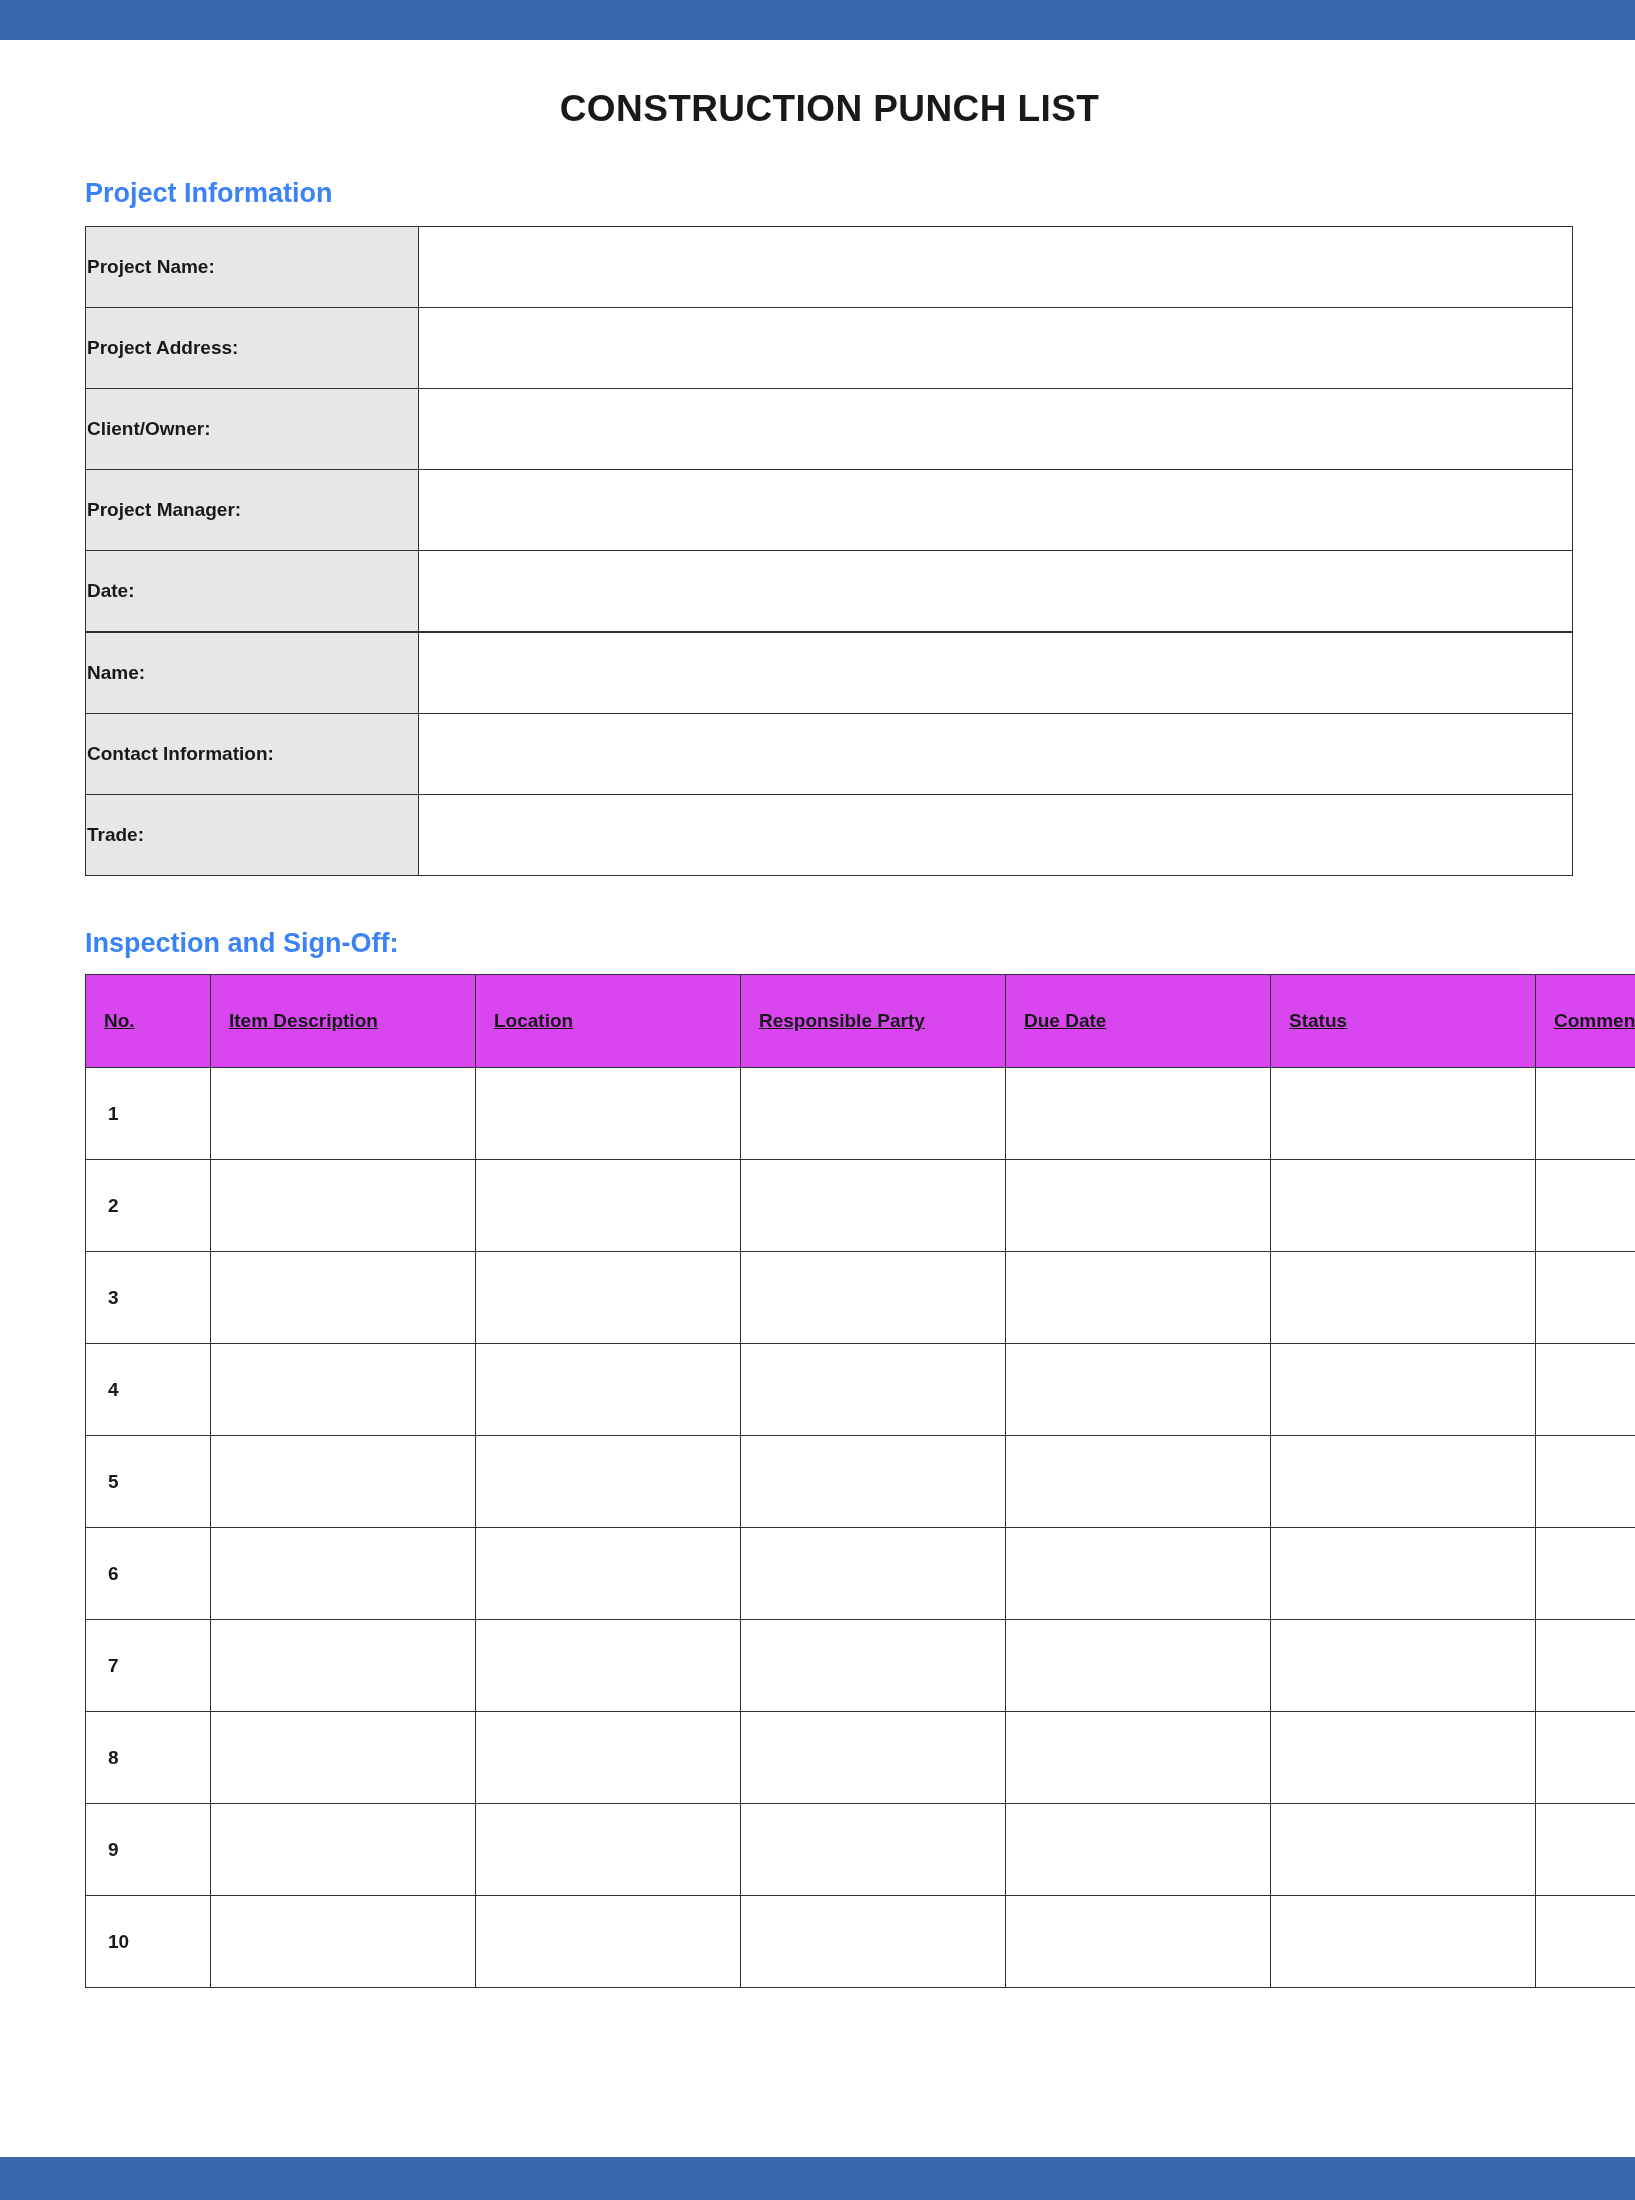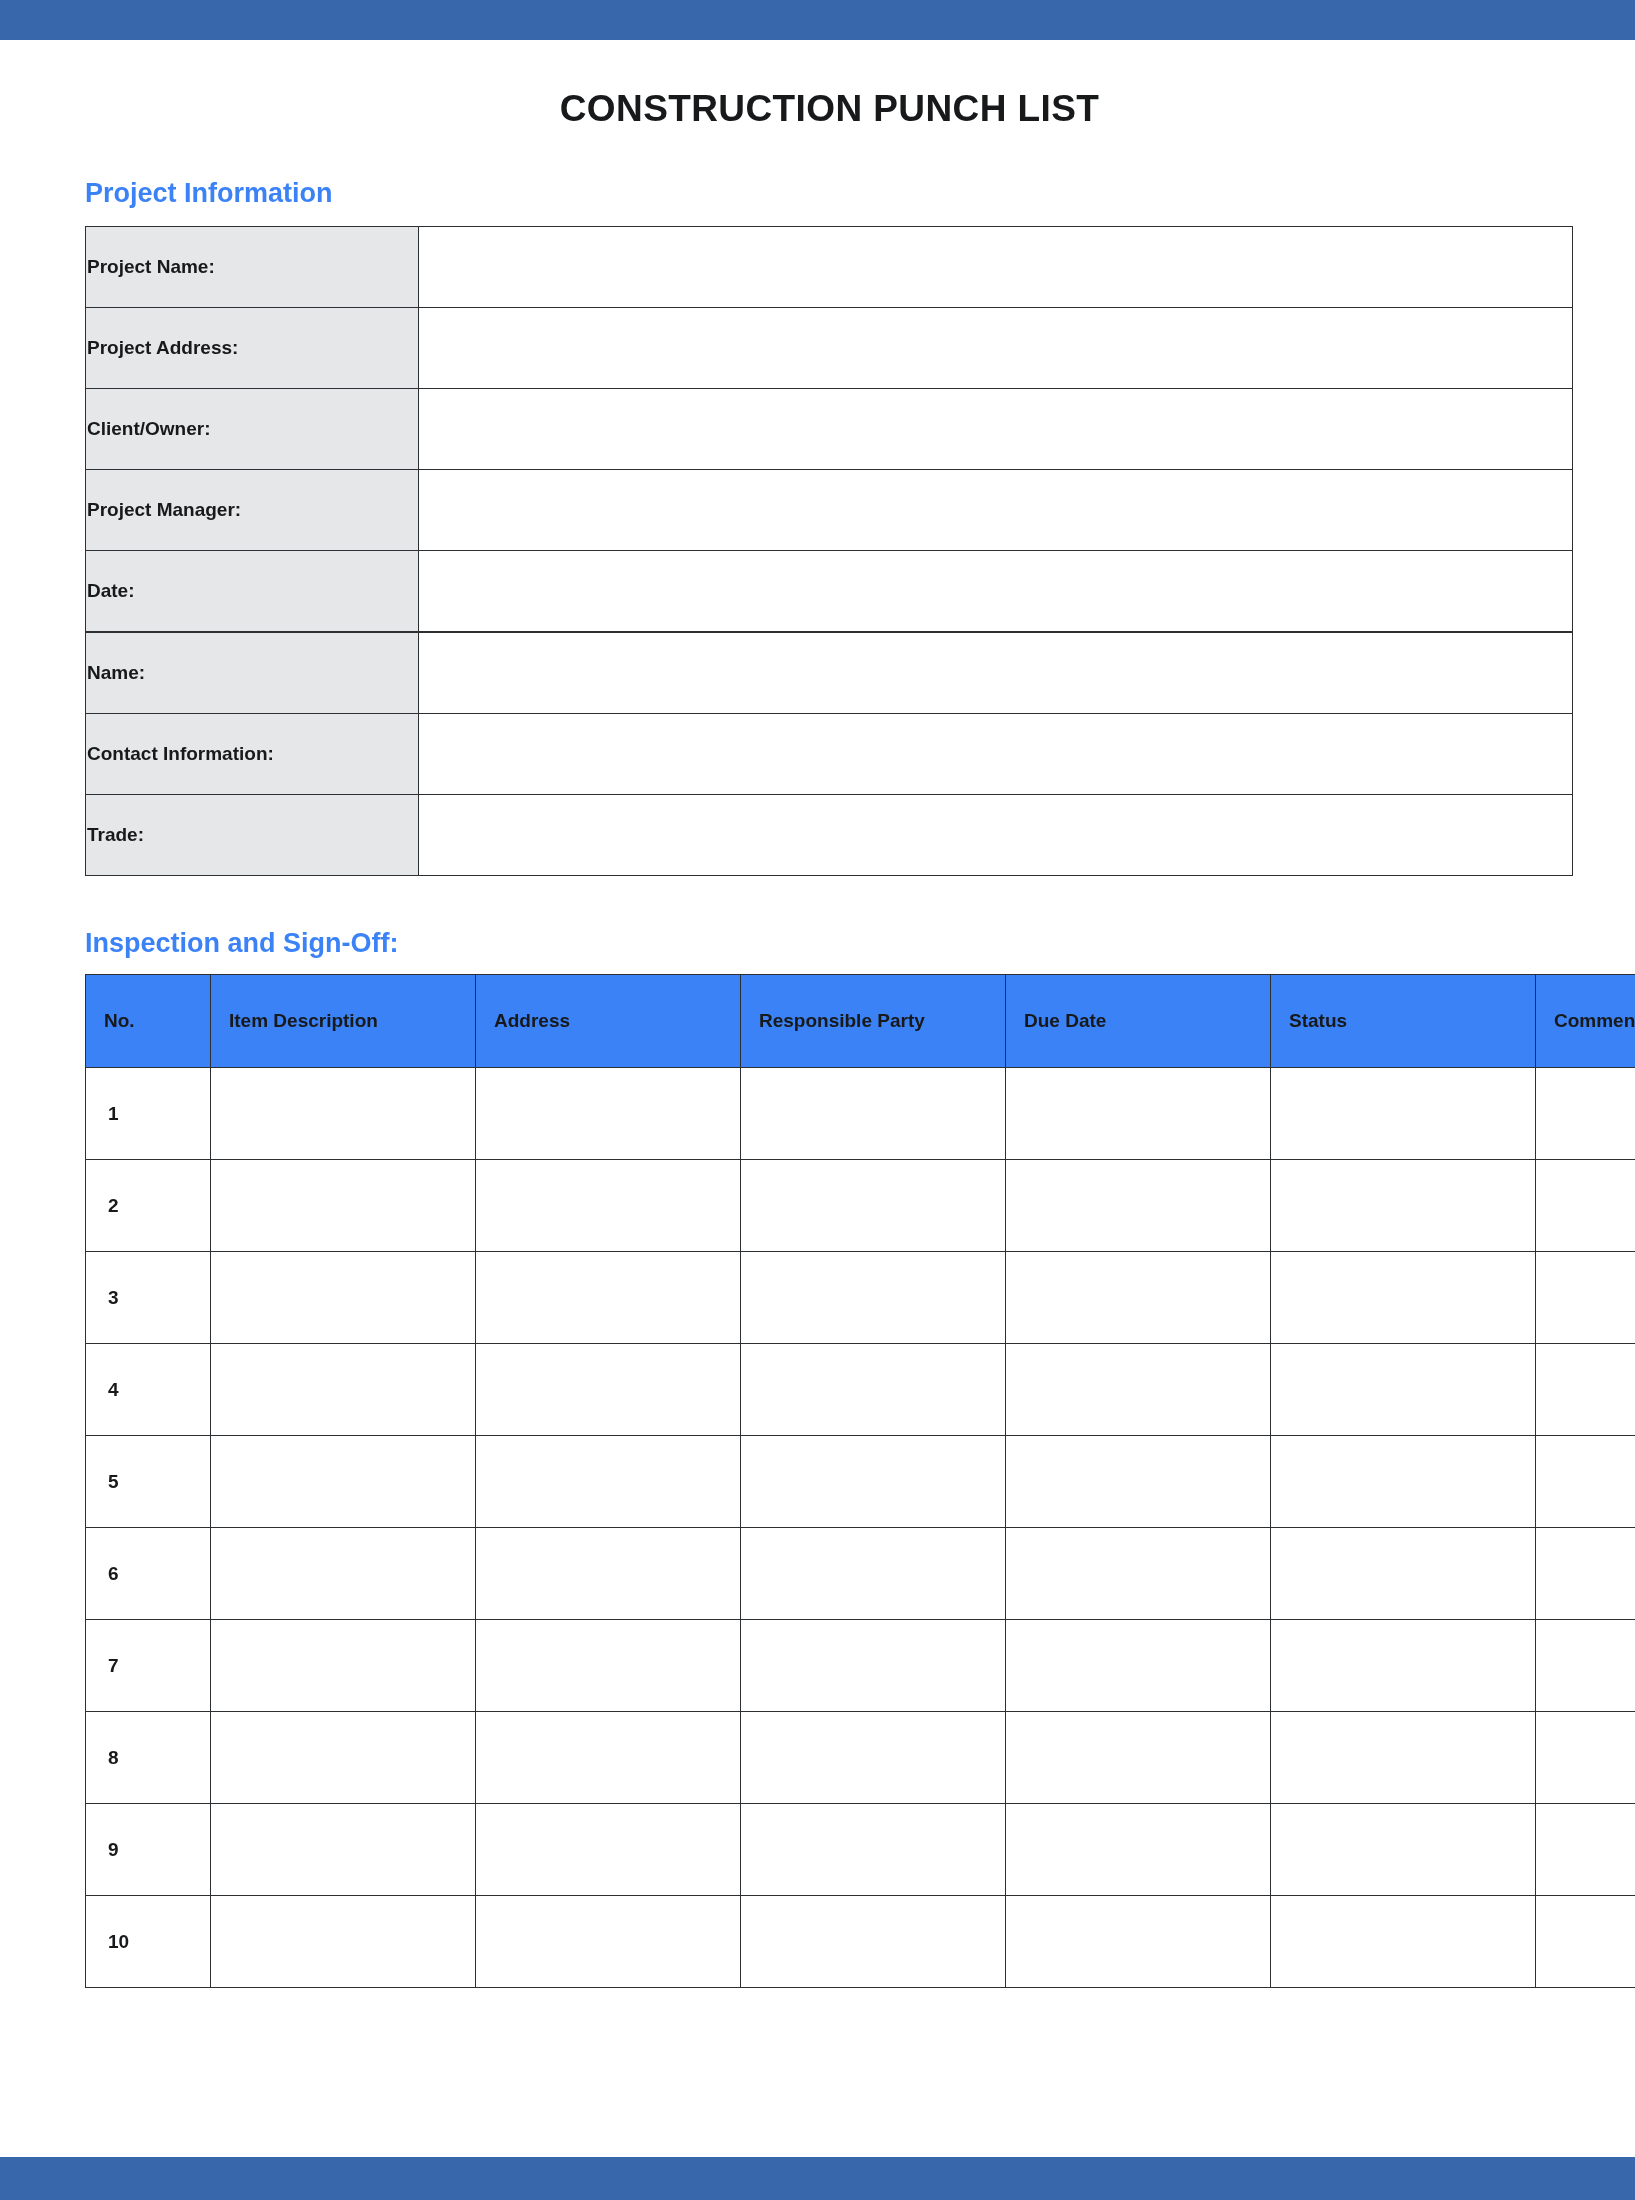--- a/index.html
+++ b/index.html
@@ -88,21 +88,22 @@
     vertical-align: middle;
     text-align: left;
     font-size: 19px;
   }
   table.punch th {
     height: 80px;
     font-weight: bold;
     padding: 6px 14px 6px 18px;
     color: #17191a;
     line-height: 1.22;
-    background: #3b82f6;
+    background: #d946ef;
+    text-decoration: underline;
   }
   table.punch td {
     height: 79px;
     padding: 6px 14px 6px 22px;
     background: #ffffff;
   }
   td.num-cell {
     font-weight: bold;
     color: #17191a;
   }
@@ -168,21 +169,21 @@
     </tbody>
   </table>
 
   <h2 class="section-heading h-inspect">Inspection and Sign-Off:</h2>
 
   <table class="punch">
     <thead>
       <tr>
         <th class="col-no">No.</th>
         <th class="col-item">Item Description</th>
-        <th class="col-loc">Address</th>
+        <th class="col-loc">Location</th>
         <th class="col-resp">Responsible Party</th>
         <th class="col-due">Due Date</th>
         <th class="col-stat">Status</th>
         <th class="col-comm">Comments</th>
       </tr>
     </thead>
     <tbody>
         <tr>
           <td class="num-cell">1</td>
           <td></td>

